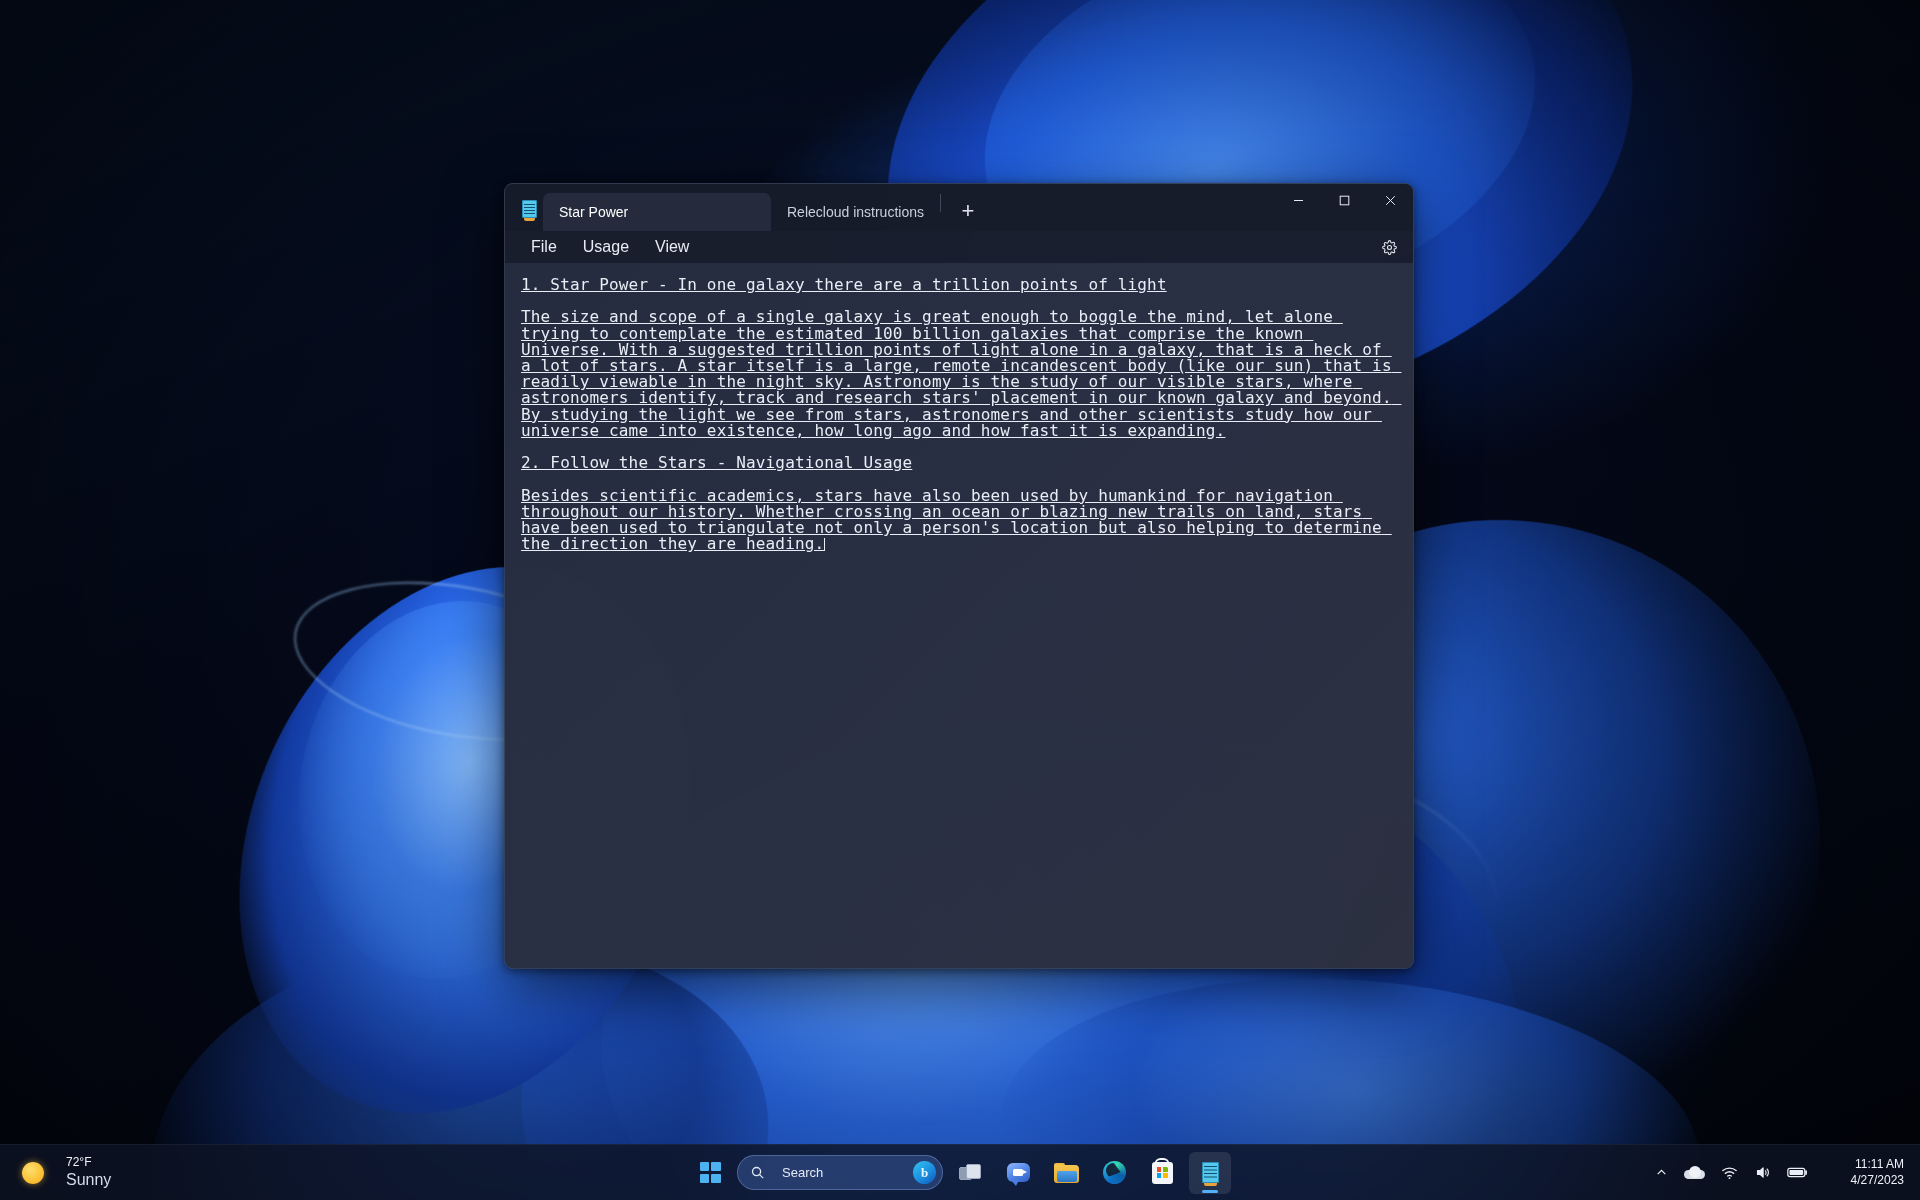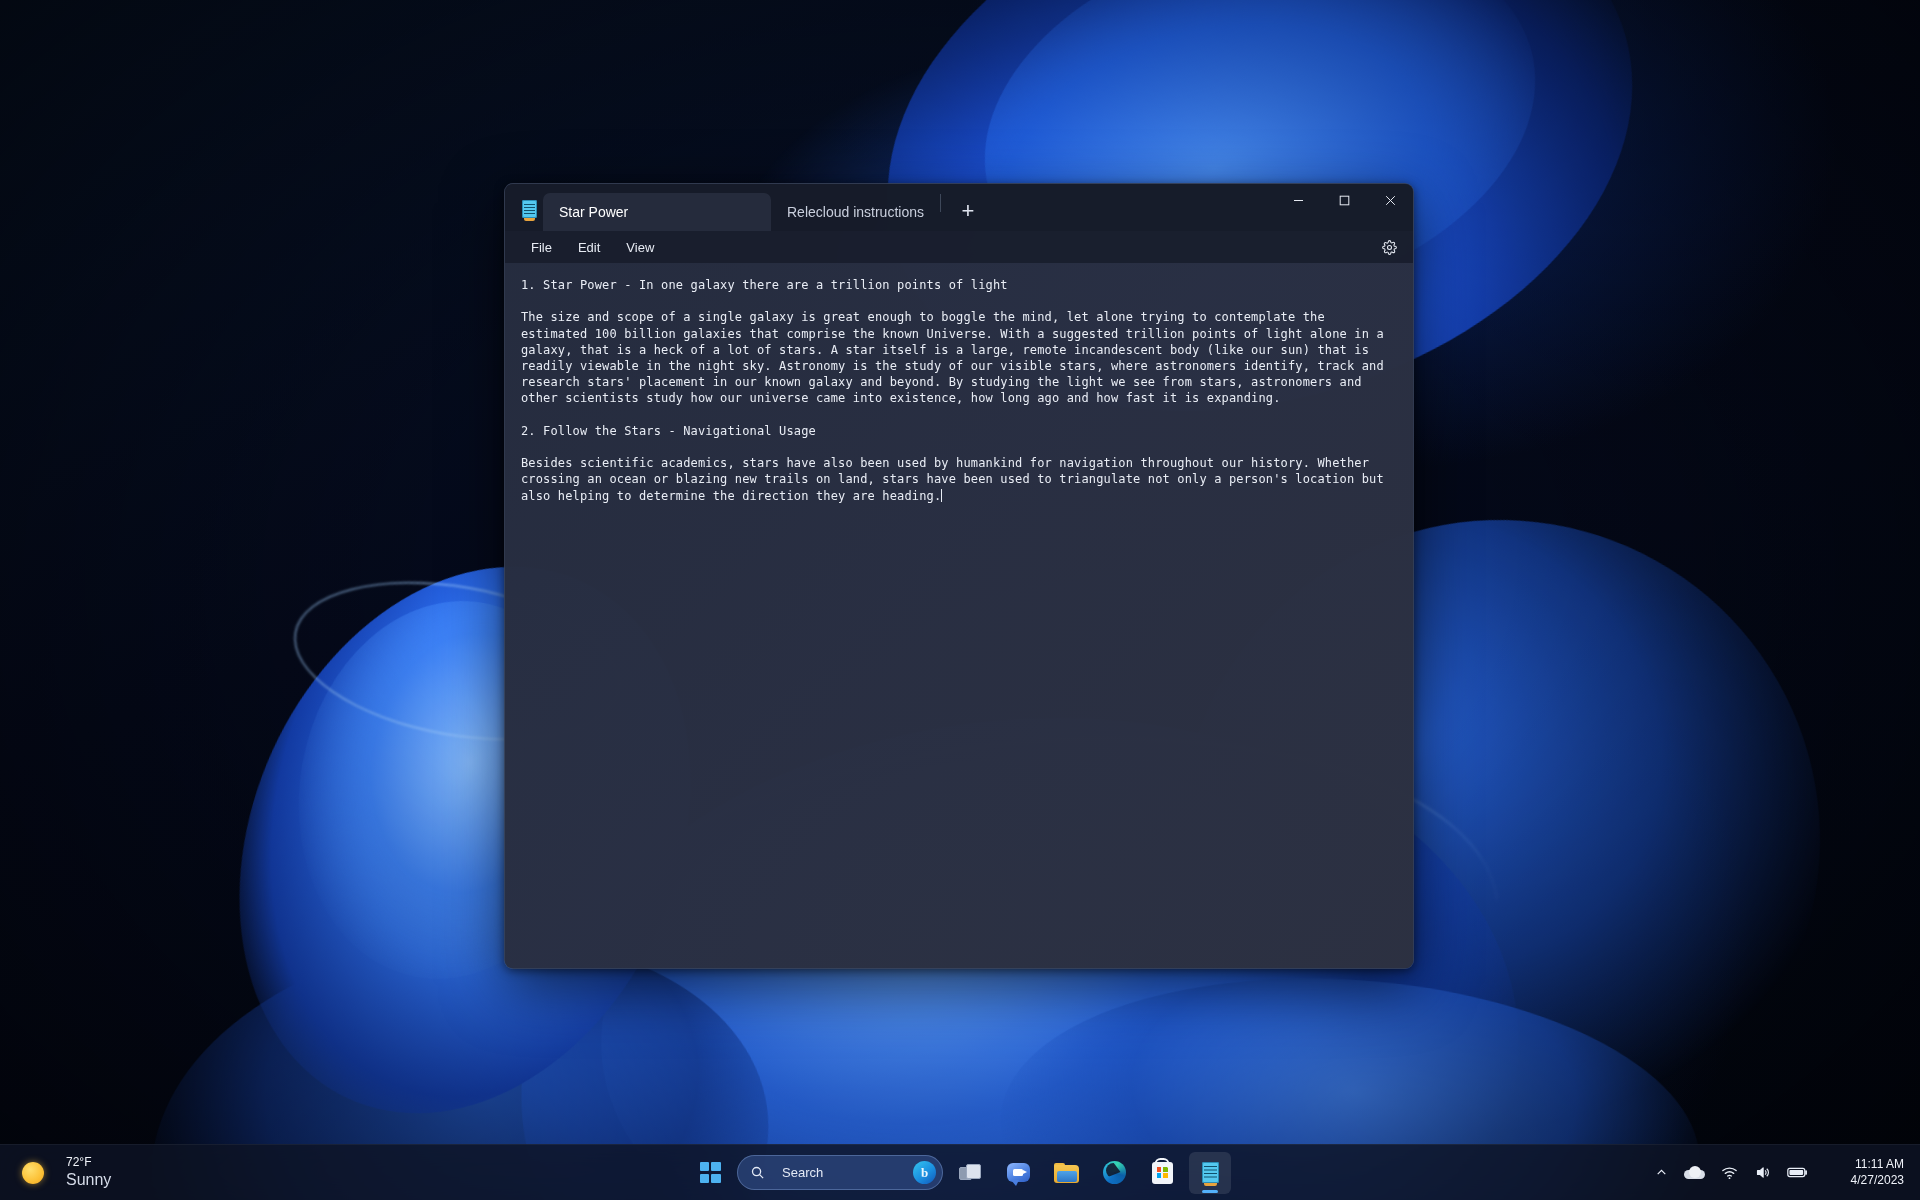--- a/index.html
+++ b/index.html
@@ -228,21 +228,21 @@
     height: 32px;
     display: flex;
     align-items: center;
     padding-left: 14px;
     background: rgba(25,30,45,0.93);
     flex: 0 0 auto;
     position: relative;
   }
   .menu-item {
     padding: 4px 12px;
-    font-size: 13px;
+    font-size: 16px;
     color: #e7ebf3;
     border-radius: 4px;
     margin-right: 2px;
   }
   .gear-btn {
     position: absolute;
     right: 10px; top: 3px;
     width: 28px; height: 26px;
     display: flex; align-items: center; justify-content: center;
     border-radius: 4px;
@@ -252,26 +252,27 @@
   
   .editor {
     flex: 1 1 auto;
     background: linear-gradient(135deg, rgba(38,45,64,0.90) 0%, rgba(42,48,68,0.90) 45%, rgba(46,50,66,0.88) 100%);
     padding: 14px 16px 10px 16px;
     overflow: hidden;
     position: relative;
   }
   .doc {
     font-family: "DejaVu Sans Mono", "Liberation Mono", monospace;
-    font-size: 12px;
+    font-size: 16px;
     line-height: 16.2px;
     color: #e9edf5;
     white-space: pre-wrap;
     word-break: normal;
     letter-spacing: 0.15px;
+    text-decoration: underline;
   }
   .caret {
     display: inline-block;
     width: 1px;
     height: 13px;
     background: #e9edf5;
     vertical-align: -2px;
     margin-left: 0px;
   }
 
@@ -531,21 +532,21 @@
           <svg width="11" height="11" viewBox="0 0 11 11">
               <line x1="1.2" y1="1.2" x2="9.8" y2="9.8" stroke="currentColor" stroke-width="1"></line>
               <line x1="9.8" y1="1.2" x2="1.2" y2="9.8" stroke="currentColor" stroke-width="1"></line>
             </svg>
         </div>
       </div>
     </div>
 
     <div class="menubar">
       <div class="menu-item">File</div>
-      <div class="menu-item">Edit</div>
+      <div class="menu-item">Usage</div>
       <div class="menu-item">View</div>
       <div class="gear-btn">
         <svg width="15" height="15" viewBox="0 0 24 24" fill="none" stroke="currentColor" stroke-width="1.7">
           <circle cx="12" cy="12" r="3.2"></circle>
           <path d="M19.4 15a1.6 1.6 0 0 0 .32 1.77l.06.06a2 2 0 1 1-2.83 2.83l-.06-.06a1.6 1.6 0 0 0-1.77-.32 1.6 1.6 0 0 0-.97 1.47V21a2 2 0 1 1-4 0v-.1A1.6 1.6 0 0 0 9.1 19.4a1.6 1.6 0 0 0-1.77.32l-.06.06a2 2 0 1 1-2.83-2.83l.06-.06A1.6 1.6 0 0 0 4.8 15a1.6 1.6 0 0 0-1.47-.97H3a2 2 0 1 1 0-4h.1A1.6 1.6 0 0 0 4.6 9.1a1.6 1.6 0 0 0-.32-1.77l-.06-.06a2 2 0 1 1 2.83-2.83l.06.06A1.6 1.6 0 0 0 9 4.8h.08A1.6 1.6 0 0 0 10 3.33V3a2 2 0 1 1 4 0v.1a1.6 1.6 0 0 0 .97 1.47 1.6 1.6 0 0 0 1.77-.32l.06-.06a2 2 0 1 1 2.83 2.83l-.06.06A1.6 1.6 0 0 0 19.2 9v.08a1.6 1.6 0 0 0 1.47.97H21a2 2 0 1 1 0 4h-.1a1.6 1.6 0 0 0-1.47.97z"></path>
         </svg>
       </div>
     </div>
 
     <div class="editor">

